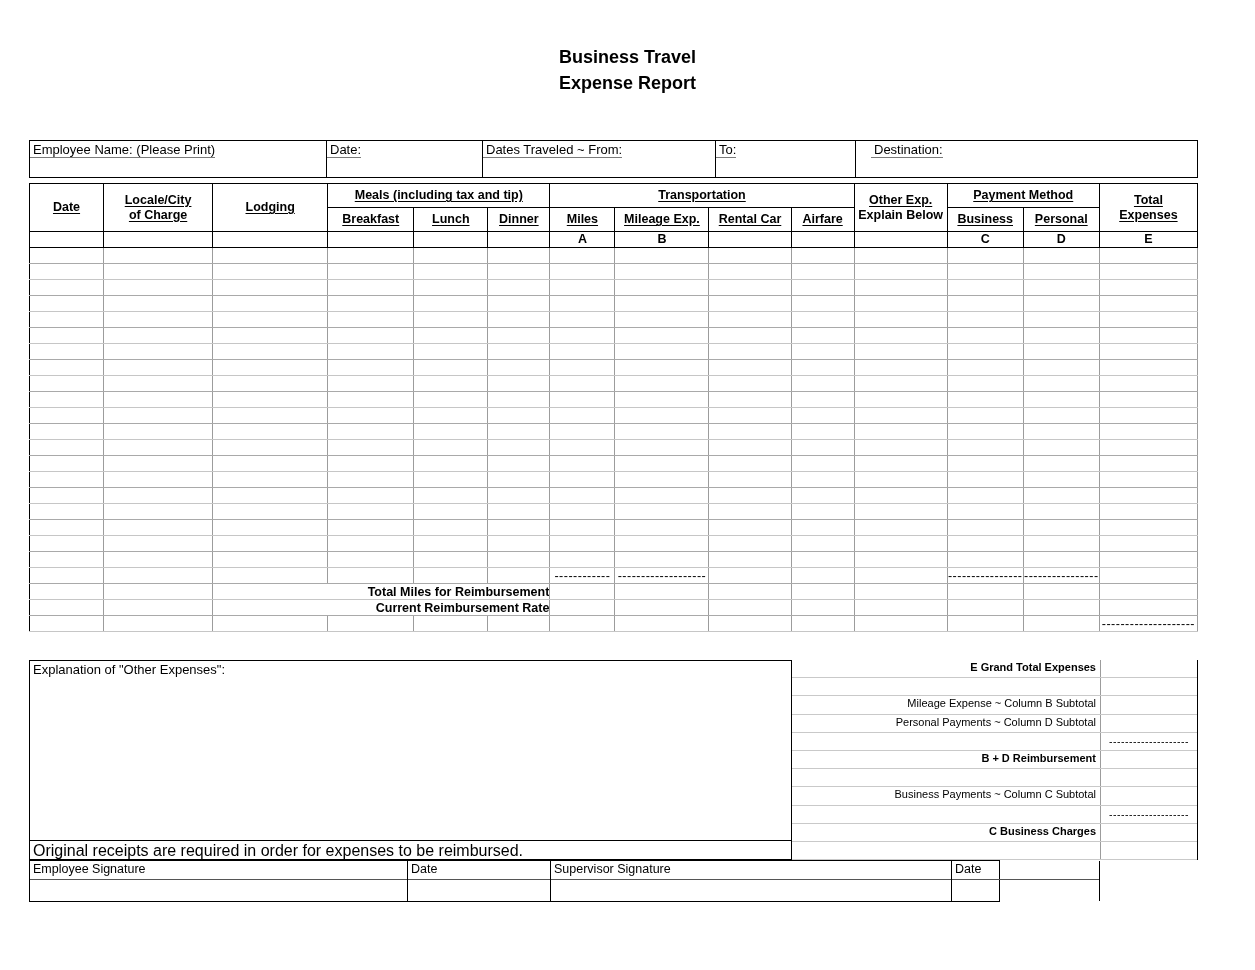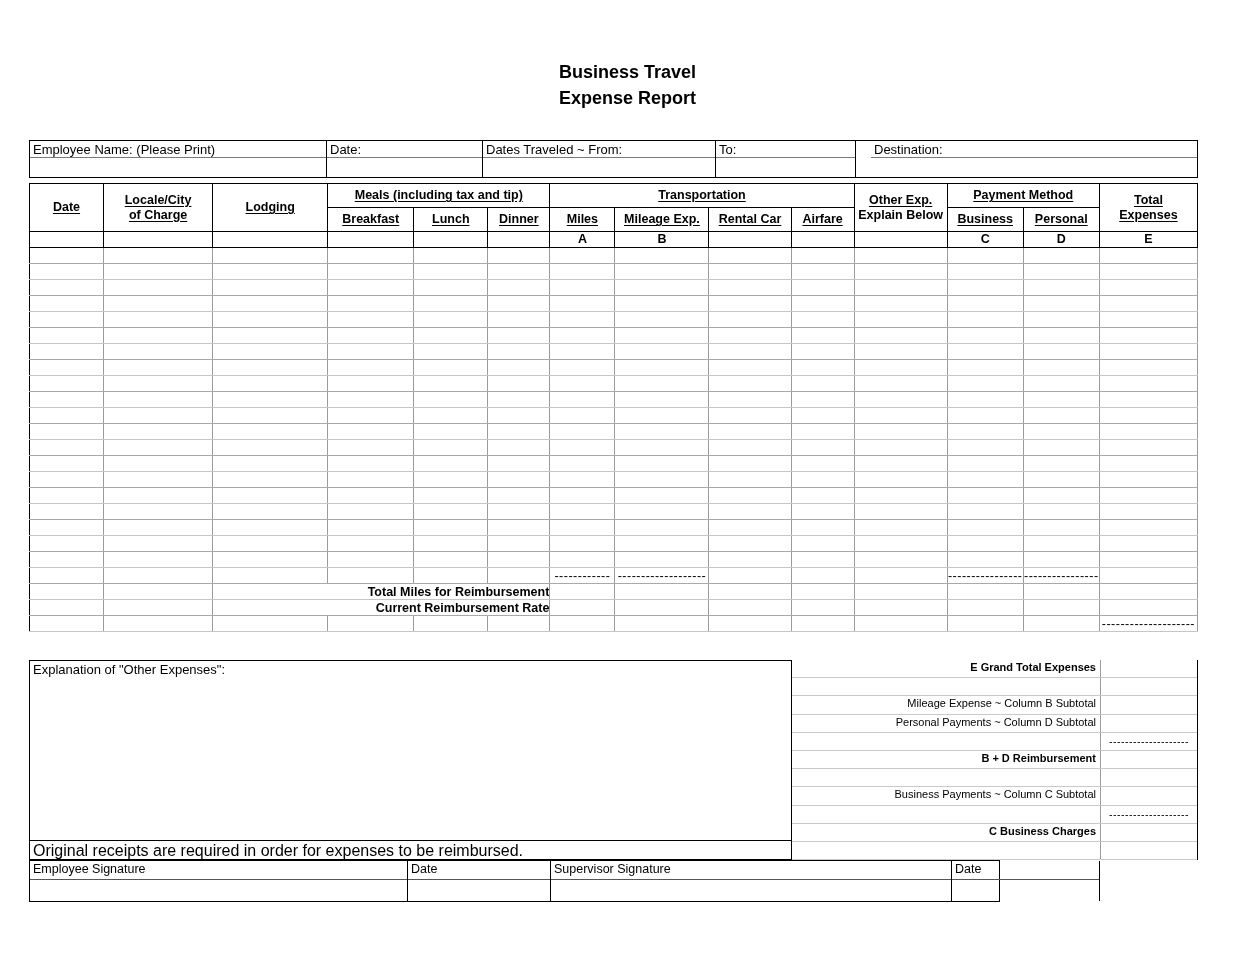--- a/index.html
+++ b/index.html
@@ -1,27 +1,27 @@
 <!DOCTYPE html>
 <html><head>
 <meta charset="utf-8">
 <style>
   html,body{margin:0;padding:0;background:#fff;}
   .page{position:relative;width:1255px;height:970px;background:#fff;
         font-family:"Liberation Sans","DejaVu Sans",sans-serif;color:#000;overflow:hidden;}
 
   
-  .title{position:absolute;top:59px;left:0;width:100%;text-align:center;
+  .title{position:absolute;top:44px;left:0;width:100%;text-align:center;
          font-weight:700;font-size:18px;line-height:26px;}
 
   
   .top-band{position:absolute;left:29px;top:140px;width:1169px;height:38px;
             border:1.5px solid #000;box-sizing:border-box;display:flex;}
   .tb-cell{flex-shrink:0;border-right:1.5px solid #000;box-sizing:border-box;
-           display:flex;flex-direction:column;overflow:hidden;}
+           display:flex;flex-direction:row;overflow:hidden;}
   .tb-cell:last-child{border-right:none;flex:1;margin-left:15px;}
   .tb-label{height:17px;border-bottom:1px solid #7a7a7a;font-size:13px;
             padding:1px 0 0 3px;box-sizing:border-box;white-space:nowrap;}
   .tb-input{flex:1;}
 
   
   .grid{position:absolute;left:29px;top:183px;width:1169px;border-collapse:collapse;
         table-layout:fixed;border-left:1.5px solid #000;border-top:1.5px solid #000;
         border-right:1.5px solid #000;}
   .grid td{padding:0;overflow:hidden;box-sizing:border-box;}

